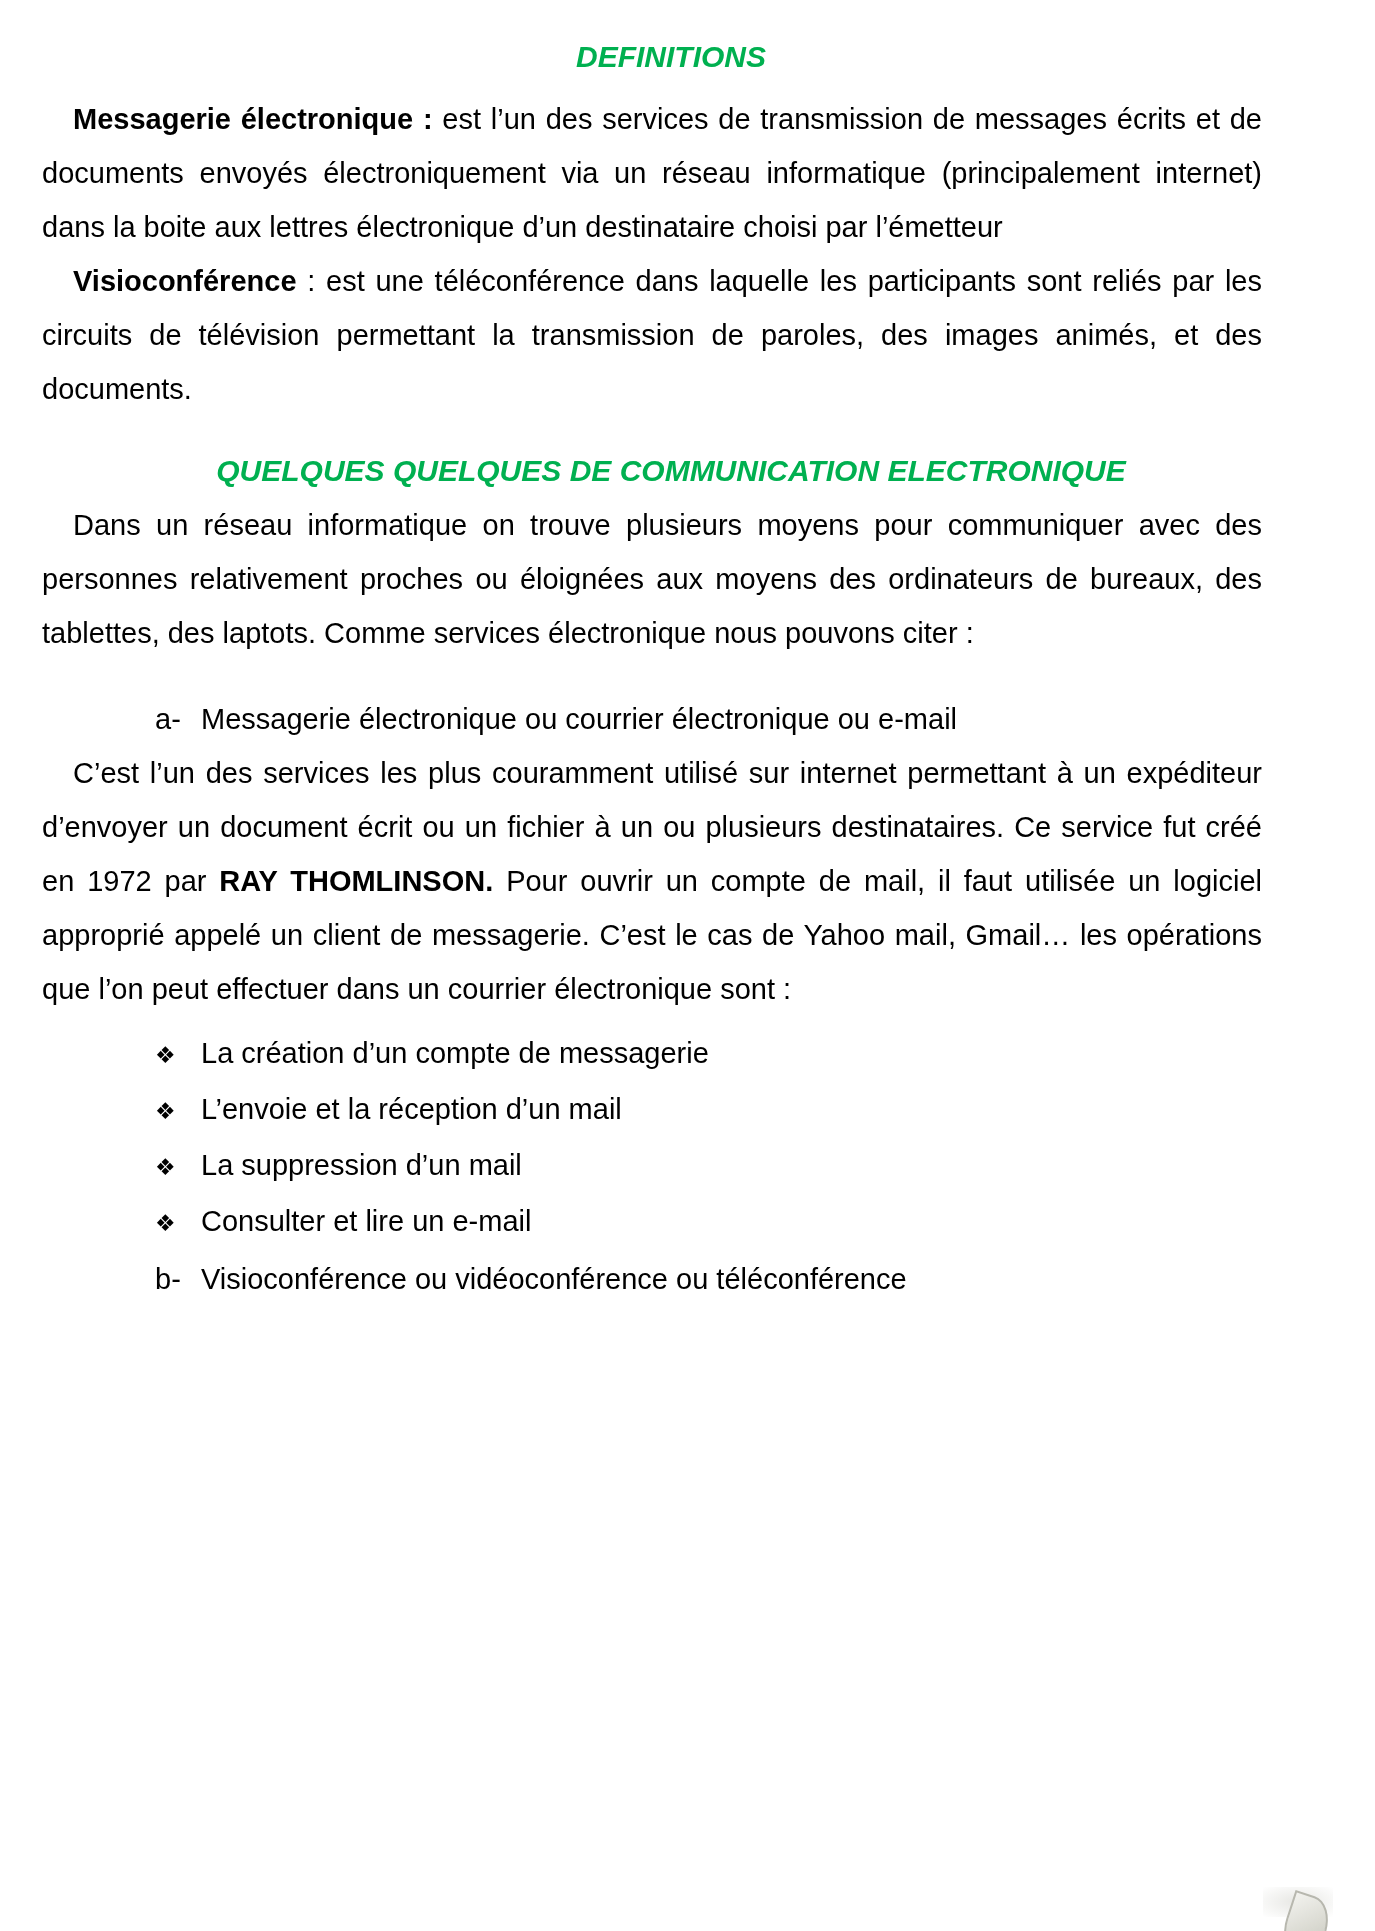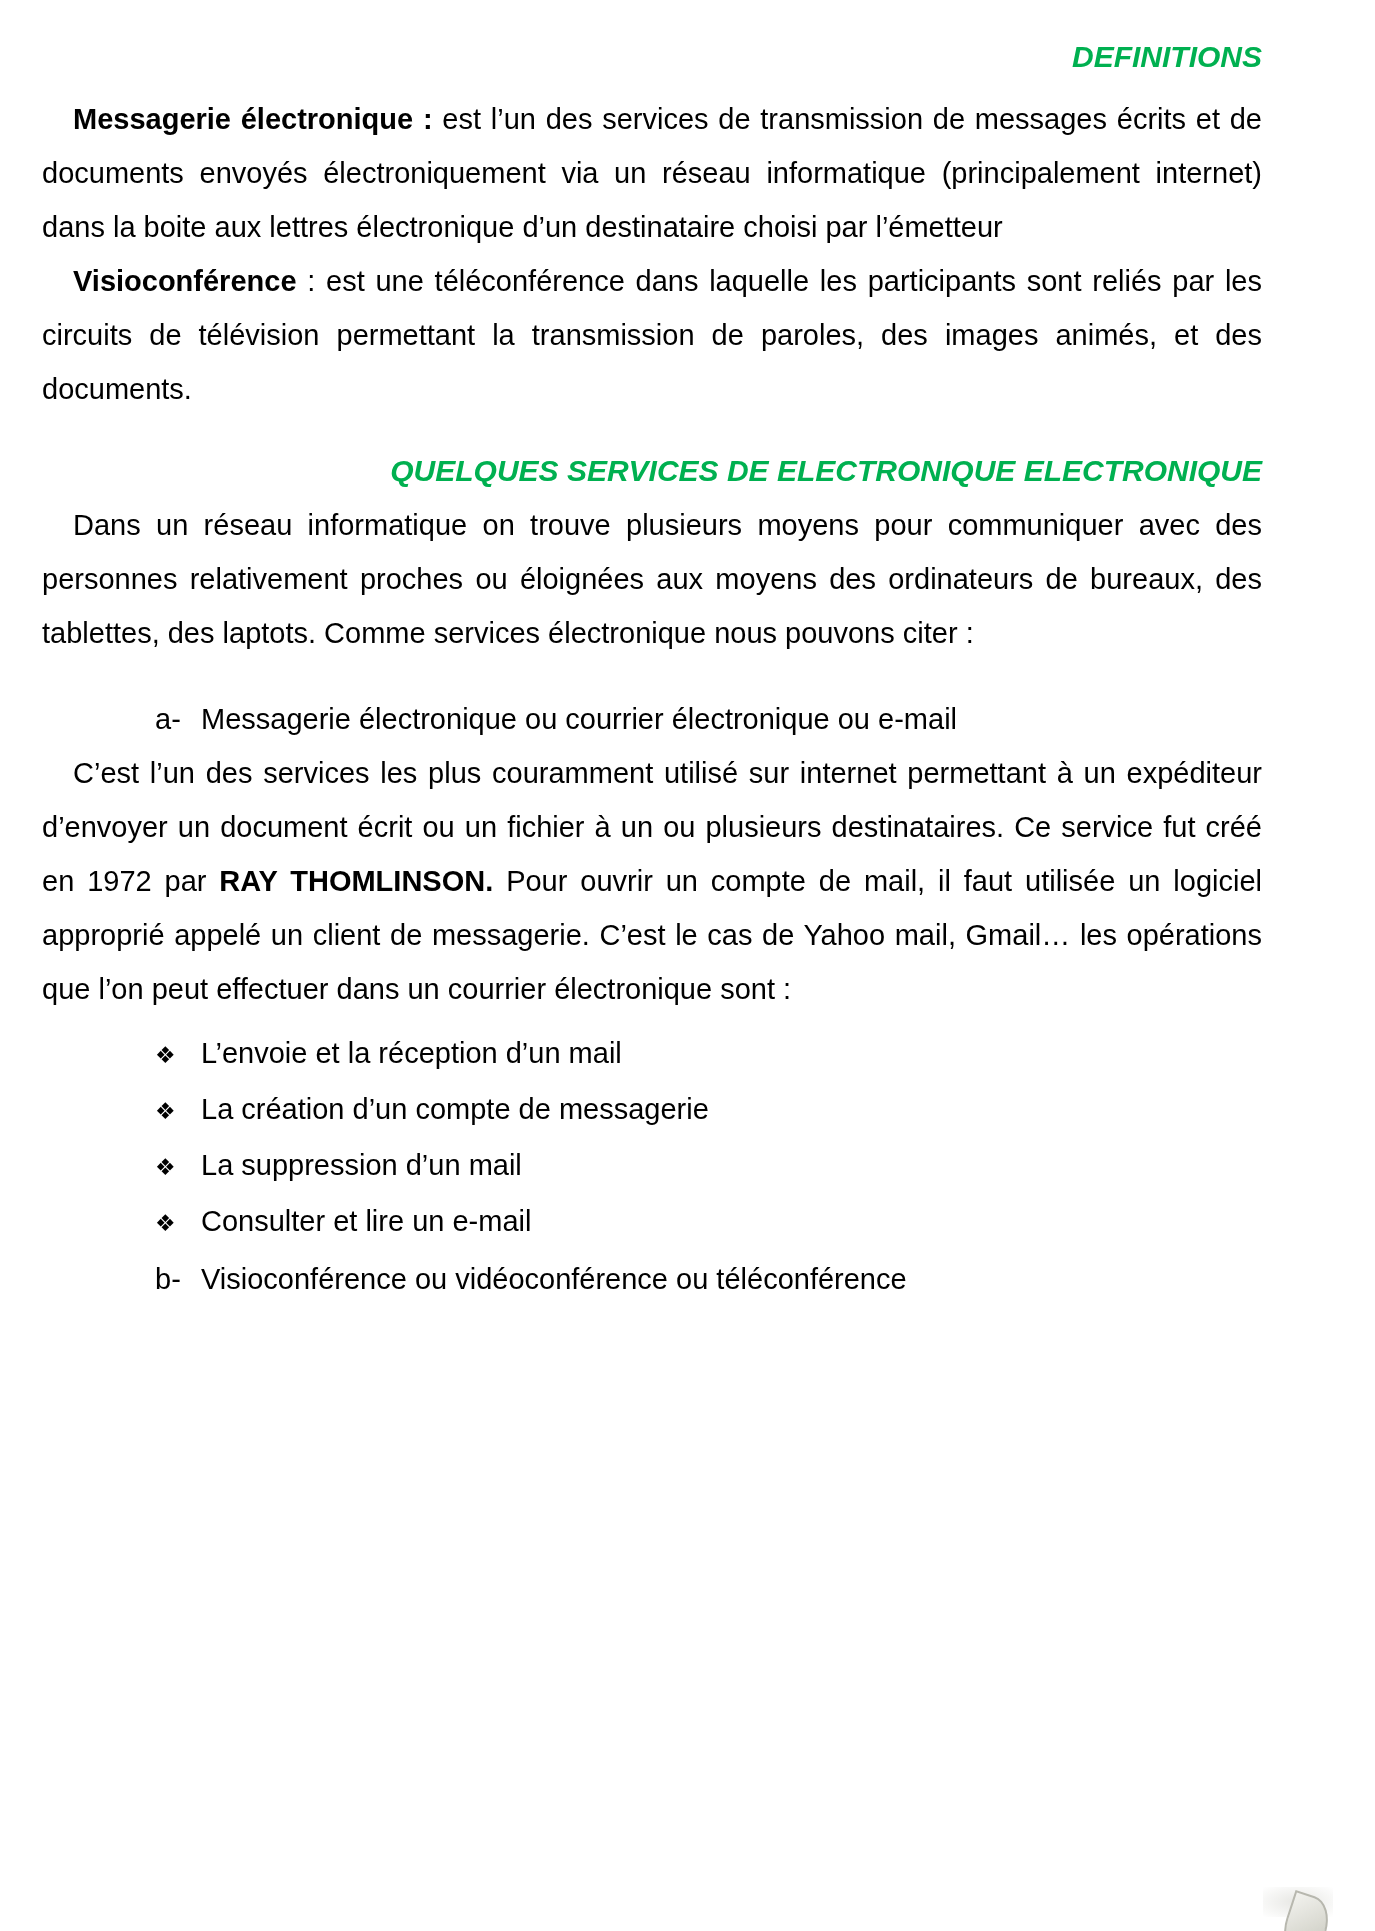--- a/index.html
+++ b/index.html
@@ -18,21 +18,21 @@
     text-align:justify;
   }
 
   .green-heading {
     color:#00B050;
     font-weight:bold;
     font-style:italic;
     font-size:30px;
     line-height:54px;
     margin-left:38px;
-    text-align:right;
+    text-align:center;
   }
   .heading-definitions { margin-bottom:8px; }
   .heading-services { margin-top:28px; }
 
   .para { text-indent:31px; }
   .para b { font-weight:bold; }
   .para-forum { margin-top:6px; }
 
   .sub-heading {
     margin-left:113px;
@@ -77,31 +77,31 @@
 <div class="page">
 
   <h1 class="green-heading heading-definitions">DEFINITIONS</h1>
 
   <p class="para"><b>Messagerie électronique :</b><span>  est l’un des services de transmission de messages écrits et de documents envoyés électroniquement via un réseau informatique (principalement internet) dans la boite aux lettres électronique d’un destinataire choisi par l’émetteur</span></p>
 
   <p class="para"><b>Visioconférence</b><span> : est une téléconférence dans laquelle les participants sont reliés par les circuits de télévision permettant la transmission de paroles, des images animés, et des documents.</span></p>
 
 
 
-  <h2 class="green-heading heading-services">QUELQUES SERVICES DE ELECTRONIQUE ELECTRONIQUE</h2>
+  <h2 class="green-heading heading-services">QUELQUES QUELQUES DE COMMUNICATION ELECTRONIQUE</h2>
 
   <p class="para">Dans un réseau informatique on trouve plusieurs moyens pour communiquer avec des personnes relativement proches ou éloignées aux moyens des ordinateurs de bureaux, des tablettes, des laptots. Comme services électronique nous pouvons citer :</p>
 
   <div class="sub-heading sub-heading-a"><span class="marker">a-</span><span>Messagerie électronique ou courrier électronique ou e-mail</span></div>
 
   <p class="para"><span>C’est l’un des services les plus couramment utilisé sur internet permettant à un expéditeur d’envoyer  un document écrit ou un fichier à un ou plusieurs destinataires. Ce service fut créé en 1972 par </span><b>RAY THOMLINSON.</b><span>  Pour ouvrir un compte de mail, il faut utilisée un logiciel approprié appelé  un client de messagerie. C’est le cas de Yahoo mail, Gmail… les opérations que l’on peut effectuer dans un courrier électronique sont :</span></p>
 
   <ul class="bullet-list">
+    <li><span class="bullet-glyph">❖</span><span>La création d’un compte de messagerie</span></li>
     <li><span class="bullet-glyph">❖</span><span>L’envoie et la réception d’un mail</span></li>
-    <li><span class="bullet-glyph">❖</span><span>La création d’un compte de messagerie</span></li>
     <li><span class="bullet-glyph">❖</span><span>La suppression d’un mail</span></li>
     <li><span class="bullet-glyph">❖</span><span>Consulter et lire un e-mail</span></li>
   </ul>
 
   <div class="sub-heading sub-heading-b"><span class="marker">b-</span><span>Visioconférence ou vidéoconférence ou téléconférence</span></div>
 
 
   <div class="leaf-wrap">
     <div class="leaf-shadow"></div>
     <div class="leaf-shape"></div>

